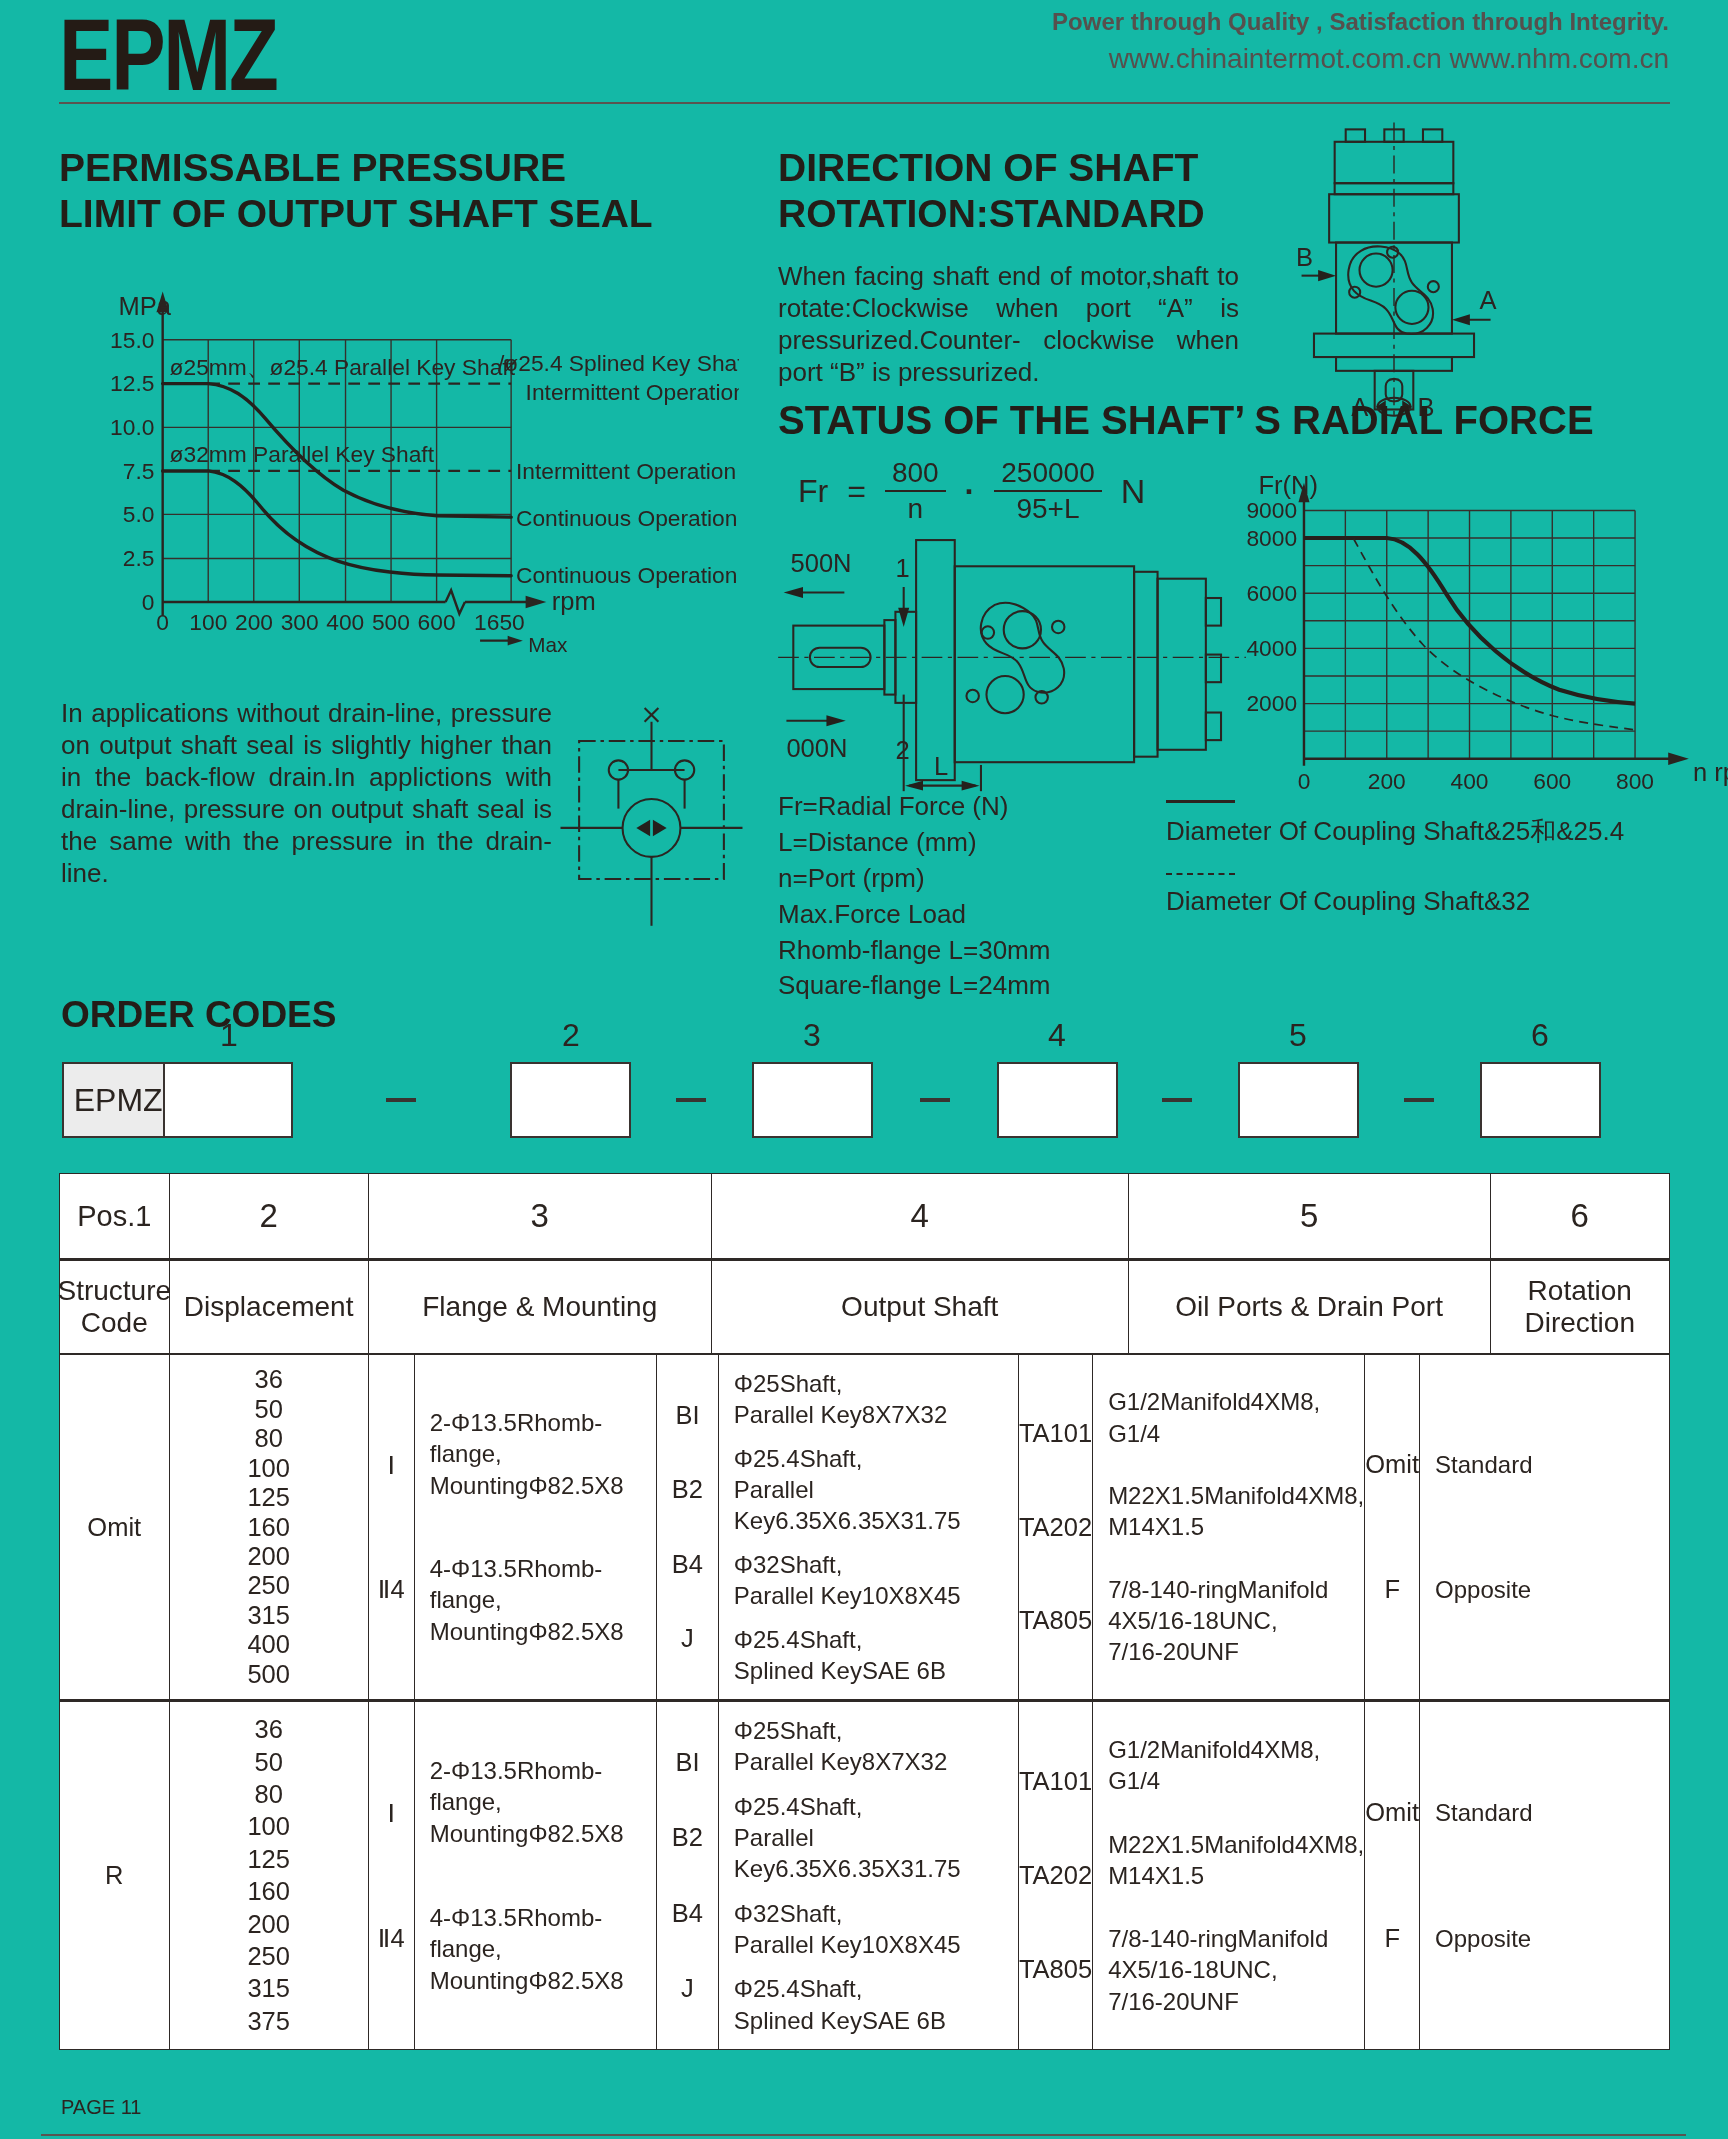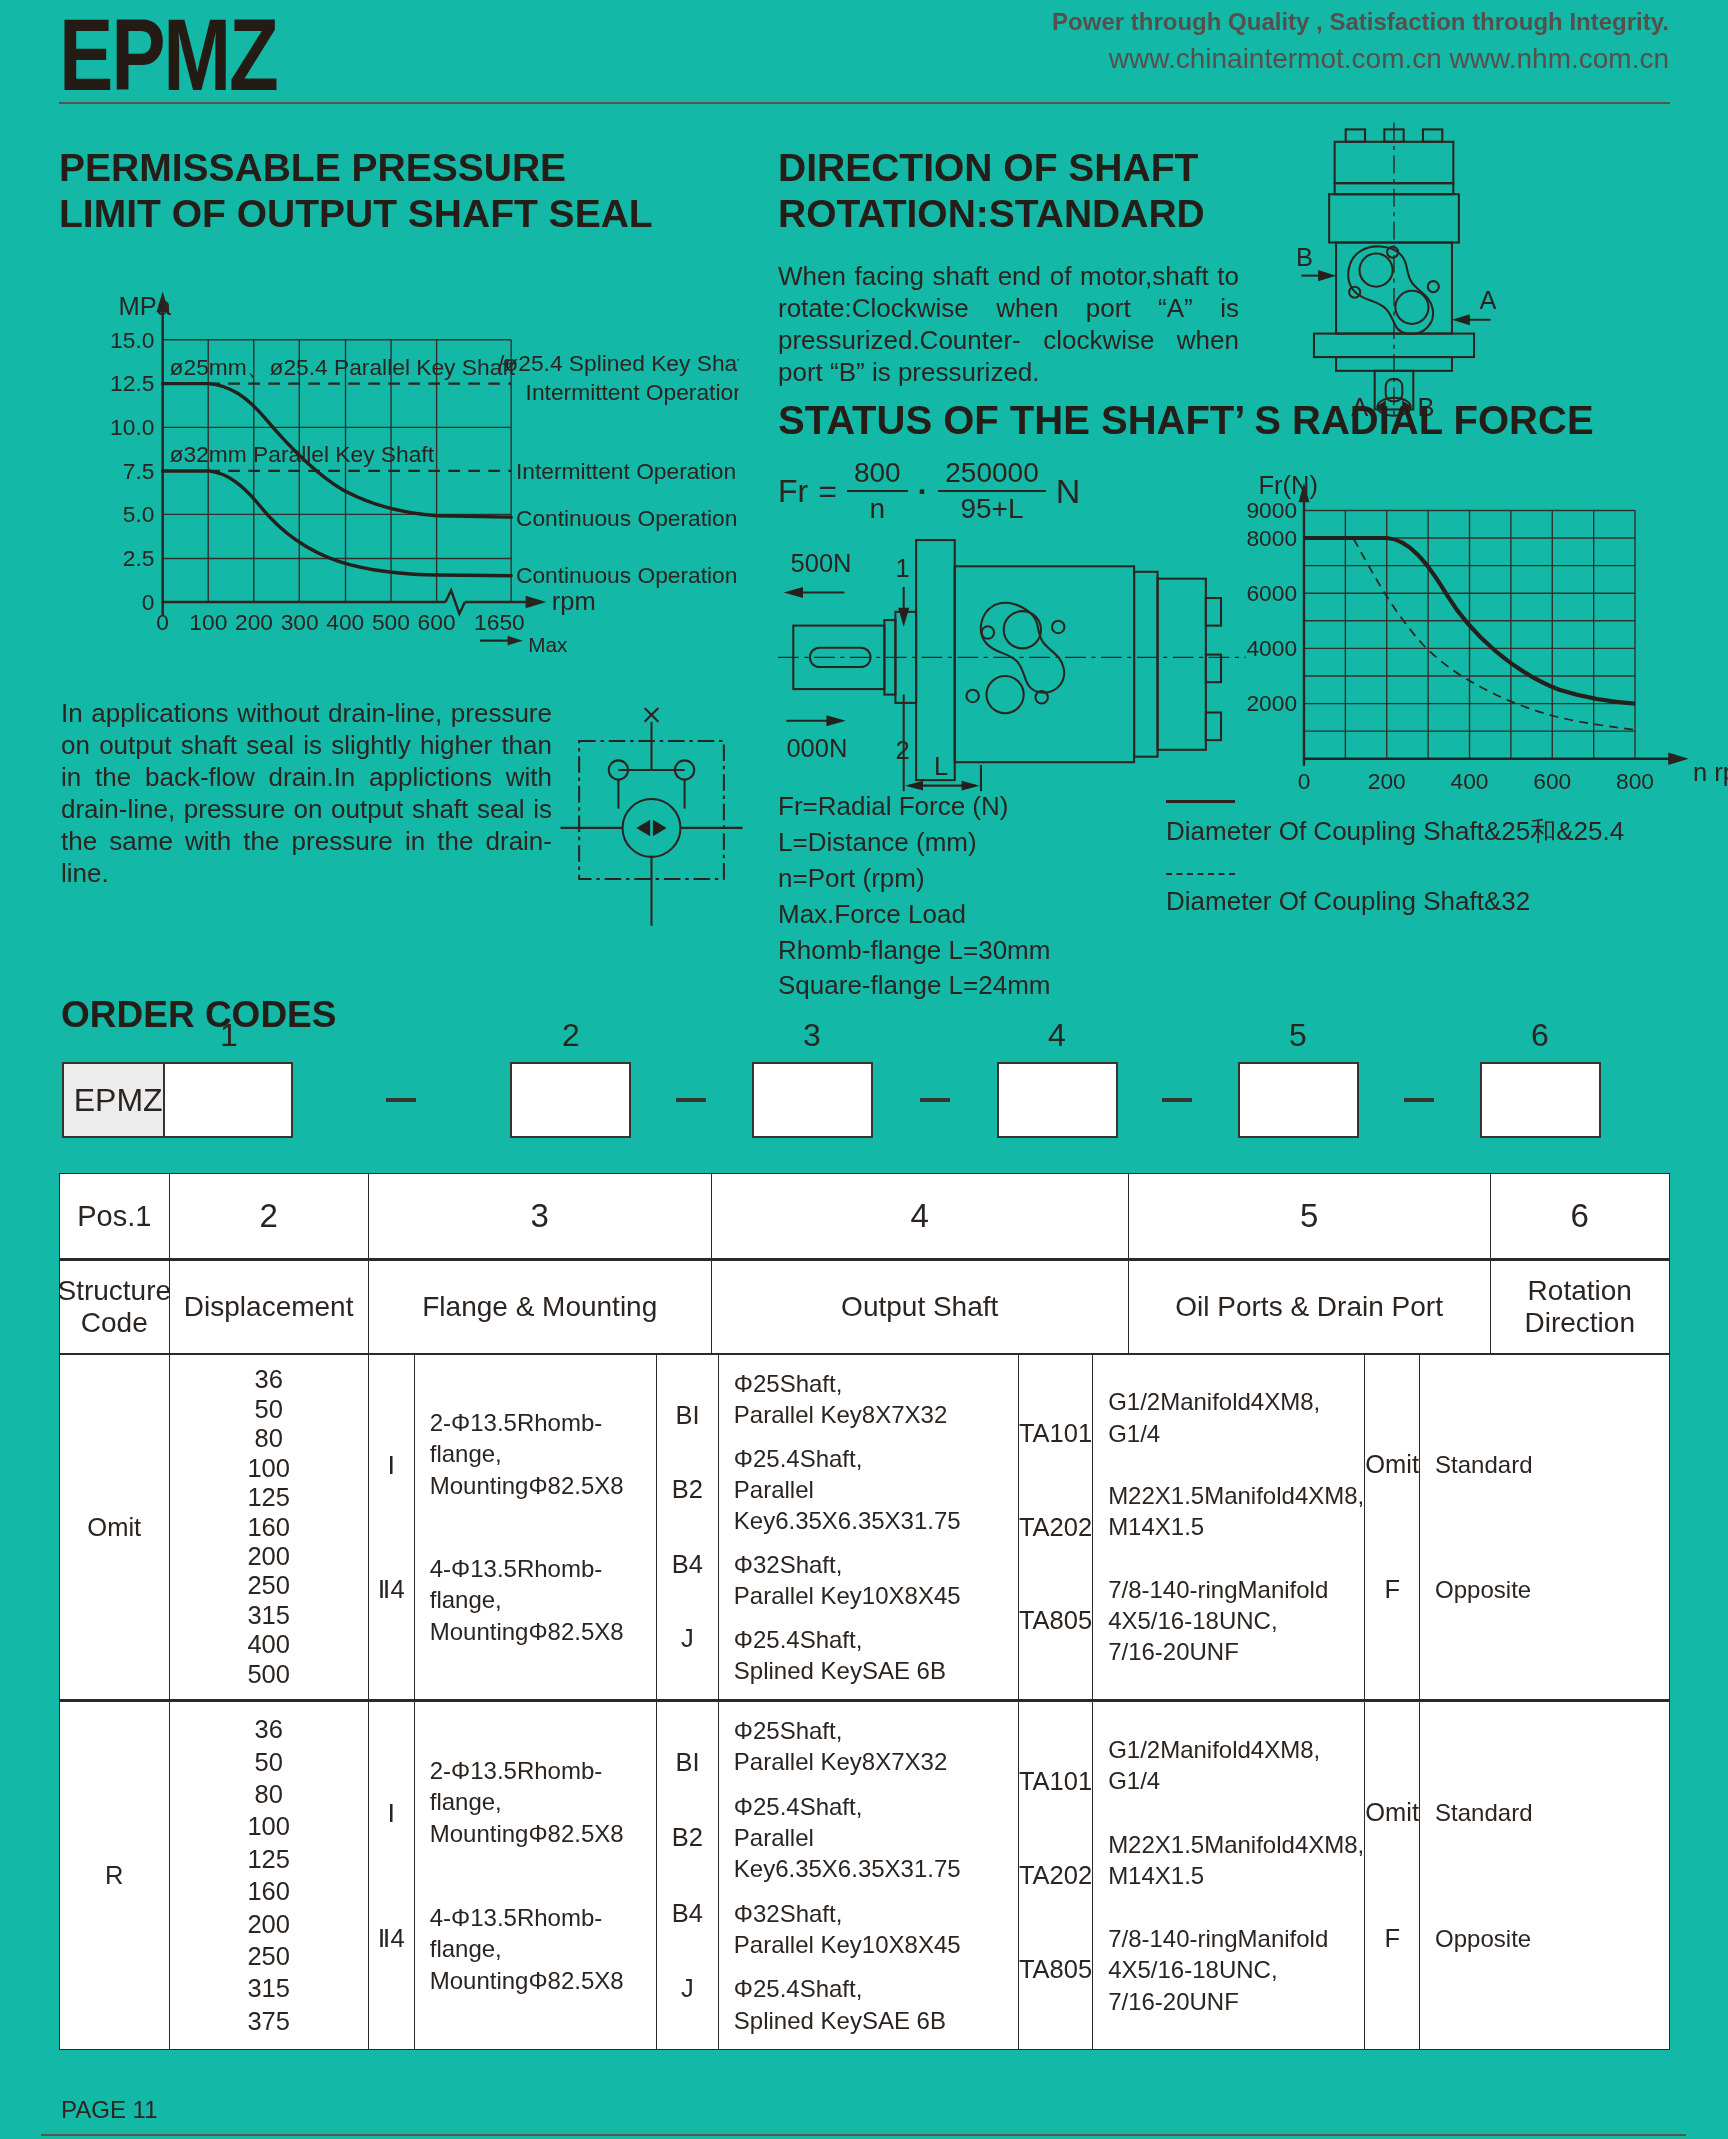--- a/index.html
+++ b/index.html
@@ -9,21 +9,21 @@
   .logo{font-size:102px;font-weight:800;letter-spacing:-2.8px;color:#241b15;
         transform:scaleX(.80);transform-origin:left top;line-height:1;}
   .slogan1{font-size:24px;font-weight:bold;color:#56504d;text-align:right;}
   .slogan2{font-size:28px;color:#56504d;text-align:right;margin-top:7px;}
   .rule{background:#5a5450;height:2.1px;}
   h2.sec{font-size:39px;font-weight:bold;color:#241d18;line-height:1.17;margin:0;letter-spacing:0;}
   .para{font-size:26px;line-height:1.23;text-align:justify;color:#2b2420;}
   svg text{fill:#2b2421;font-size:33px;font-family:"Liberation Sans","DejaVu Sans",sans-serif;}
   svg text.big{font-size:37px;}
   svg text.small{font-size:30px;}
-  .formula{display:flex;align-items:center;gap:10px;font-size:32px;color:#2b2420;}
+  .formula{display:flex;align-items:center;gap:19px;font-size:32px;color:#2b2420;margin-left:20px;}
   .frac{display:inline-flex;flex-direction:column;align-items:center;font-size:28px;line-height:1.1;}
   .frac .num{border-bottom:2.1px solid #2b2420;padding:0 7px 1.4px;}
   .frac .den{padding-top:1.4px;}
   .notes div{font-size:26px;line-height:1.38;color:#2b2420;}
   .legend-item{color:#2b2420;font-size:26px;}
   .leg-solid{width:69px;height:0;border-top:3.4px solid #2b2420;margin-bottom:11px;}
   .leg-dash{width:69px;height:0;border-top:2.8px dashed #2b2420;margin-bottom:11px;}
   
   .oc-num{position:absolute;font-size:32px;color:#2b2420;transform:translateX(-50%);}
   .oc-box{position:absolute;height:76px;border:2.1px solid #3a3330;background:#fff;box-sizing:border-box;}
@@ -47,21 +47,21 @@
   .w1{width:6.81%;} .w2{width:12.38%;} .w3{width:21.32%;} .w4{width:25.91%;} .w5{width:22.49%;} .w6{width:11.09%;}
   .c-disp{flex-direction:column;justify-content:space-evenly;padding:9.7px 0;}
   .pair{padding:0;align-items:stretch;justify-content:flex-start;}
   .pair .codes{display:flex;flex-direction:column;justify-content:space-evenly;align-items:center;
                border-right:1.4px solid #2e2926;box-sizing:border-box;}
   .pair .descs{flex:1;display:flex;flex-direction:column;justify-content:space-evenly;align-items:flex-start;
                padding-left:15px;text-align:left;}
   .p3 .codes{width:16.0%;} .p4 .codes{width:17.1%;} .p5 .codes{width:22.7%;} .p6 .codes{width:35.2%;}
   .pdesc{white-space:pre-line;font-size:24px;line-height:1.3;text-align:left;}
   .pcode{font-size:25.5px;}
-  .footer{font-size:24px;color:#2b2420;text-align:center;}
+  .footer{font-size:20px;color:#2b2420;text-align:center;}
 </style>
 </head>
 <body>
 
 <div class="page">
 
   <div class="abs logo" style="left:59px;top:4.1px;">EPMZ</div>
   <div class="abs" style="right:59px;top:8.3px;width:897px;">
     <div class="slogan1">Power through Quality , Satisfaction through Integrity.</div>
     <div class="slogan2">www.chinaintermot.com.cn  www.nhm.com.cn</div>

